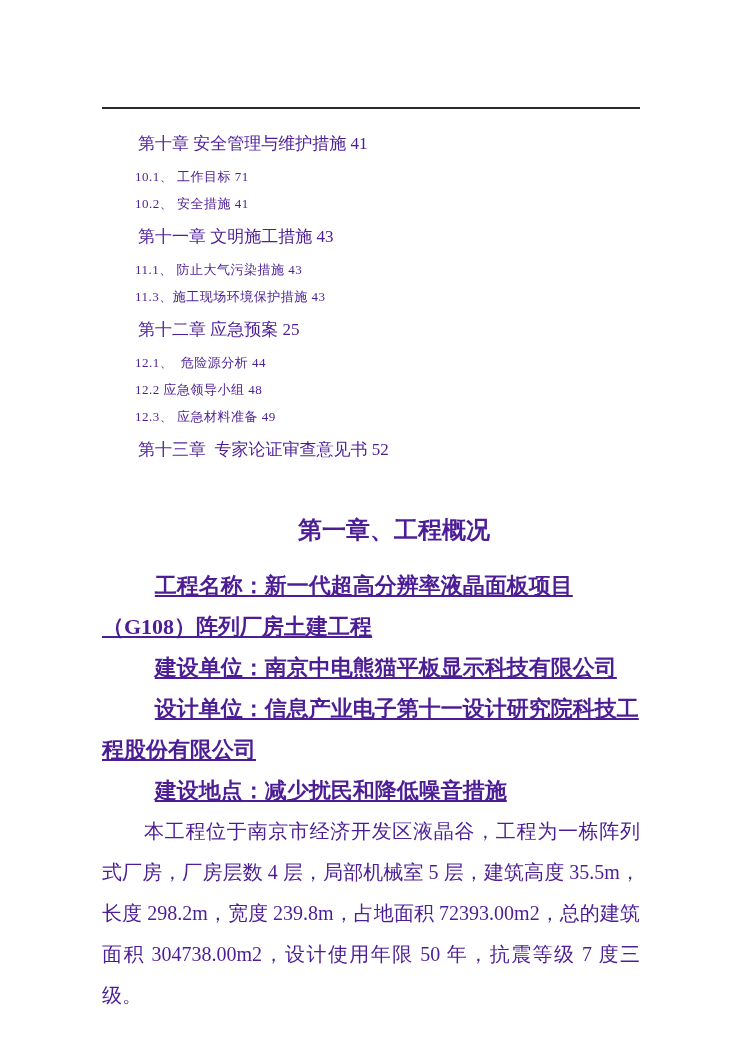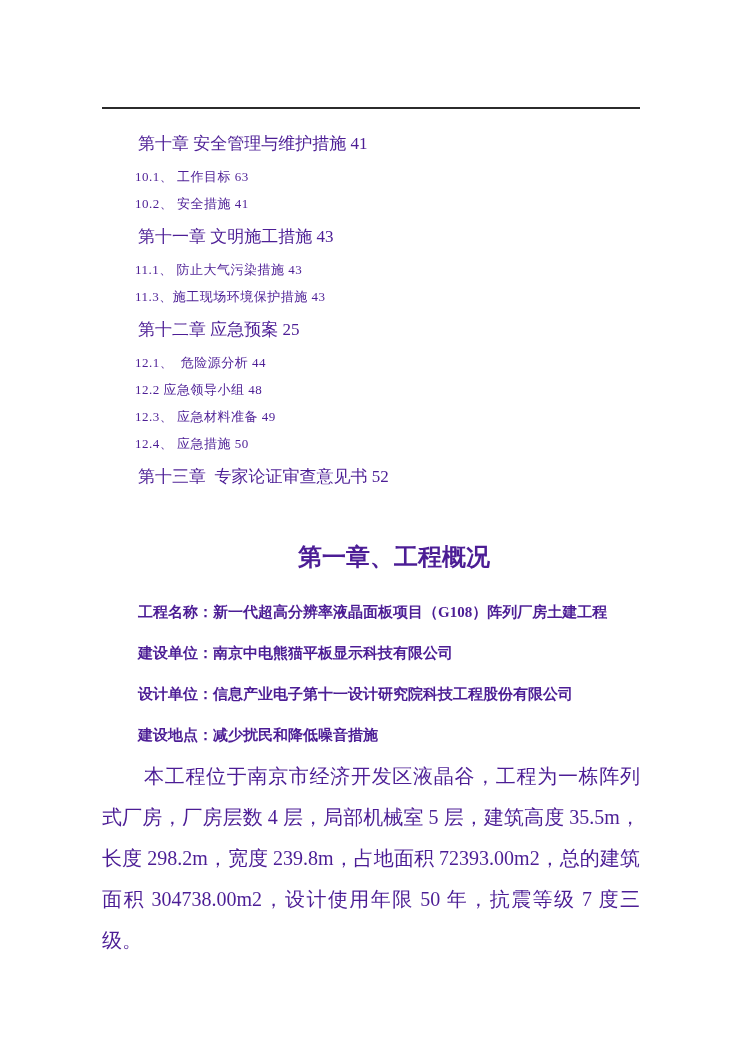--- a/index.html
+++ b/index.html
@@ -53,54 +53,54 @@
     font-size: 15px;
     line-height: 18px;
     font-weight: bold;
     margin: 0 0 0 6px;
     white-space: pre-wrap;
   }
   .info-lines {
     margin-top: 10px;
   }
   .info-line {
-    font-size: 15px;
+    font-size: 22px;
     line-height: 41px;
     margin: 0;
     text-indent: 2.4em;
     font-weight: bold;
     white-space: pre-wrap;
+    text-decoration: underline;
   }
   .body-paragraph {
     font-size: 20px;
     line-height: 41px;
     margin: 0;
     text-indent: 2.1em;
     text-align: justify;
   }
 </style>
 </head>
 <body>
 
 <div class="page">
 
   <hr class="header-rule">
 
   <div class="toc">
     <div class="toc-chapter">第十章 安全管理与维护措施 41</div>
-    <div class="toc-item">10.1、 工作目标 63</div>
+    <div class="toc-item">10.1、 工作目标 71</div>
     <div class="toc-item">10.2、 安全措施 41</div>
     <div class="toc-chapter">第十一章 文明施工措施 43</div>
     <div class="toc-item">11.1、 防止大气污染措施 43</div>
     <div class="toc-item">11.3、施工现场环境保护措施 43</div>
     <div class="toc-chapter">第十二章 应急预案 25</div>
     <div class="toc-item">12.1、  危险源分析 44</div>
     <div class="toc-item">12.2 应急领导小组 48</div>
     <div class="toc-item">12.3、 应急材料准备 49</div>
-    <div class="toc-item">12.4、 应急措施 50</div>
     <div class="toc-chapter">第十三章  专家论证审查意见书 52</div>
   </div>
 
   <h1 class="chapter-heading">第一章、工程概况</h1>
 
 
   <div class="info-lines">
     <p class="info-line">工程名称：新一代超高分辨率液晶面板项目（G108）阵列厂房土建工程</p>
     <p class="info-line">建设单位：南京中电熊猫平板显示科技有限公司</p>
     <p class="info-line">设计单位：信息产业电子第十一设计研究院科技工程股份有限公司</p>

